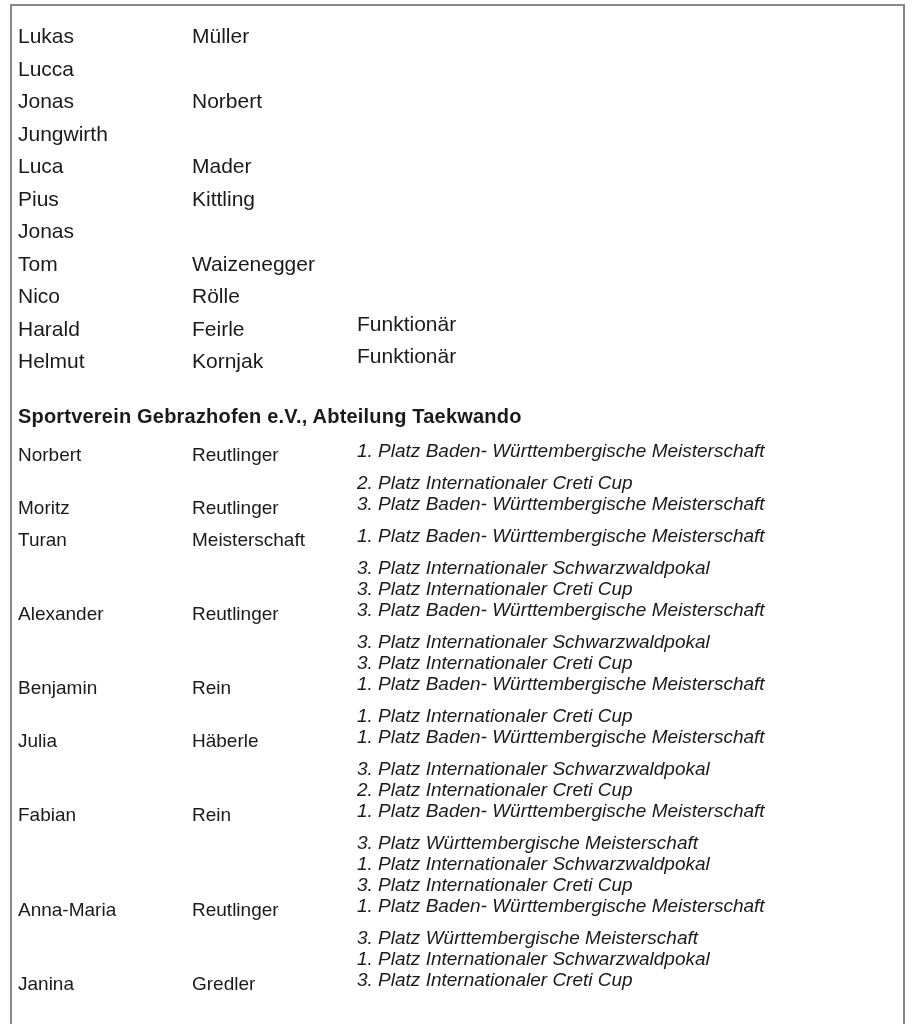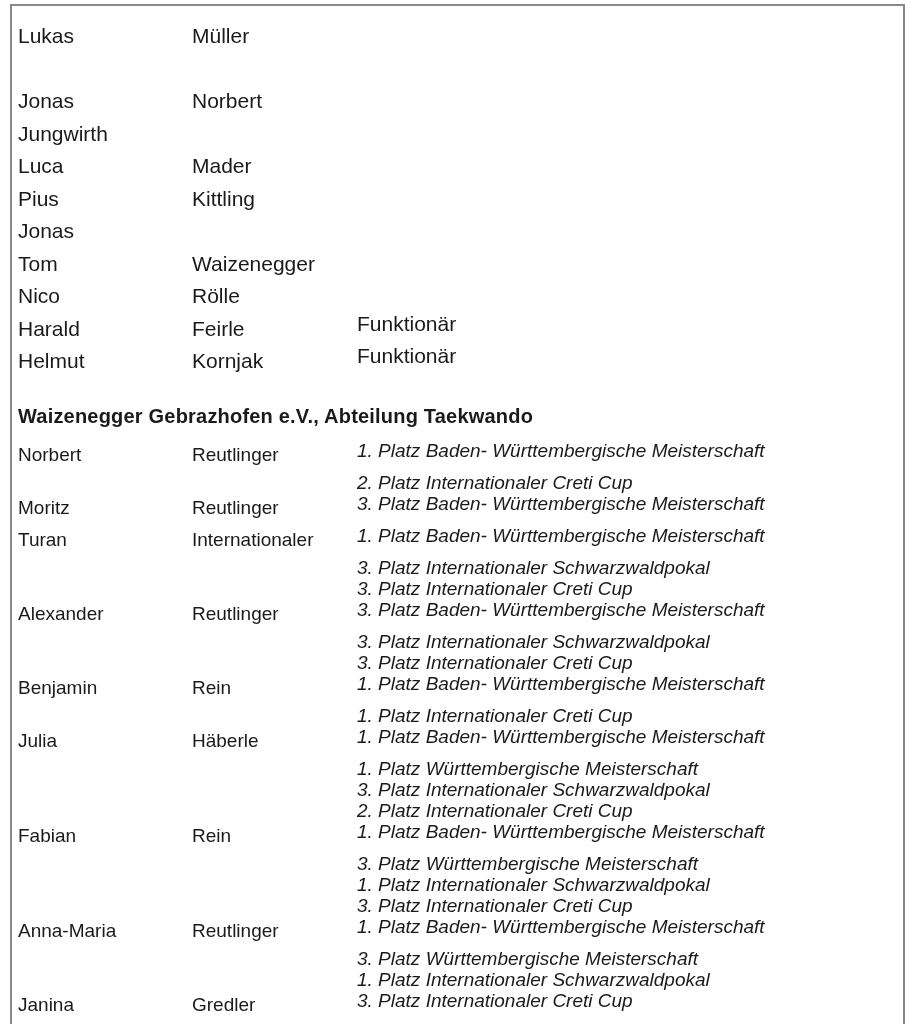--- a/index.html
+++ b/index.html
@@ -67,20 +67,21 @@
   <div class="frame" style="border-color: rgb(136, 136, 136);">
 
     <div id="plain-rows">
   <div class="plain-row">
     <span class="c1">Lukas</span>
     <span class="c2">Müller</span>
     <span class="c3 role"></span>
   </div>
 
   <div class="plain-row">
+    <span class="c1">Lucca</span>
     <span class="c3 role"></span>
   </div>
 
   <div class="plain-row">
     <span class="c1">Jonas</span>
     <span class="c2">Norbert</span>
     <span class="c3 role"></span>
   </div>
 
   <div class="plain-row">
@@ -123,21 +124,21 @@
     <span class="c3 role">Funktionär</span>
   </div>
 
   <div class="plain-row">
     <span class="c1">Helmut</span>
     <span class="c2">Kornjak</span>
     <span class="c3 role">Funktionär</span>
   </div>
 </div>
 
-    <h2 class="heading">Waizenegger Gebrazhofen e.V., Abteilung Taekwando</h2>
+    <h2 class="heading">Sportverein Gebrazhofen e.V., Abteilung Taekwando</h2>
 
     <div id="achv-rows">
   <div class="group">
     <span class="c1 name">Norbert</span>
     <span class="c2 name">Reutlinger</span>
     <span class="c3 achv">
             <div class="achv-line">1. Platz Baden- Württembergische Meisterschaft</div>
           </span>
   </div>
 
@@ -145,21 +146,21 @@
     <span class="c1 name">Moritz</span>
     <span class="c2 name">Reutlinger</span>
     <span class="c3 achv">
             <div class="achv-line">2. Platz Internationaler Creti Cup</div>
             <div class="achv-line">3. Platz Baden- Württembergische Meisterschaft</div>
           </span>
   </div>
 
   <div class="group">
     <span class="c1 name">Turan</span>
-    <span class="c2 name">Internationaler</span>
+    <span class="c2 name">Meisterschaft</span>
     <span class="c3 achv">
             <div class="achv-line">1. Platz Baden- Württembergische Meisterschaft</div>
           </span>
   </div>
 
   <div class="group">
     <span class="c1 name">Alexander</span>
     <span class="c2 name">Reutlinger</span>
     <span class="c3 achv">
             <div class="achv-line">3. Platz Internationaler Schwarzwaldpokal</div>
@@ -184,21 +185,20 @@
     <span class="c3 achv">
             <div class="achv-line">1. Platz Internationaler Creti Cup</div>
             <div class="achv-line">1. Platz Baden- Württembergische Meisterschaft</div>
           </span>
   </div>
 
   <div class="group">
     <span class="c1 name">Fabian</span>
     <span class="c2 name">Rein</span>
     <span class="c3 achv">
-            <div class="achv-line">1. Platz Württembergische Meisterschaft</div>
             <div class="achv-line">3. Platz Internationaler Schwarzwaldpokal</div>
             <div class="achv-line">2. Platz Internationaler Creti Cup</div>
             <div class="achv-line">1. Platz Baden- Württembergische Meisterschaft</div>
           </span>
   </div>
 
   <div class="group">
     <span class="c1 name">Anna-Maria</span>
     <span class="c2 name">Reutlinger</span>
     <span class="c3 achv">

